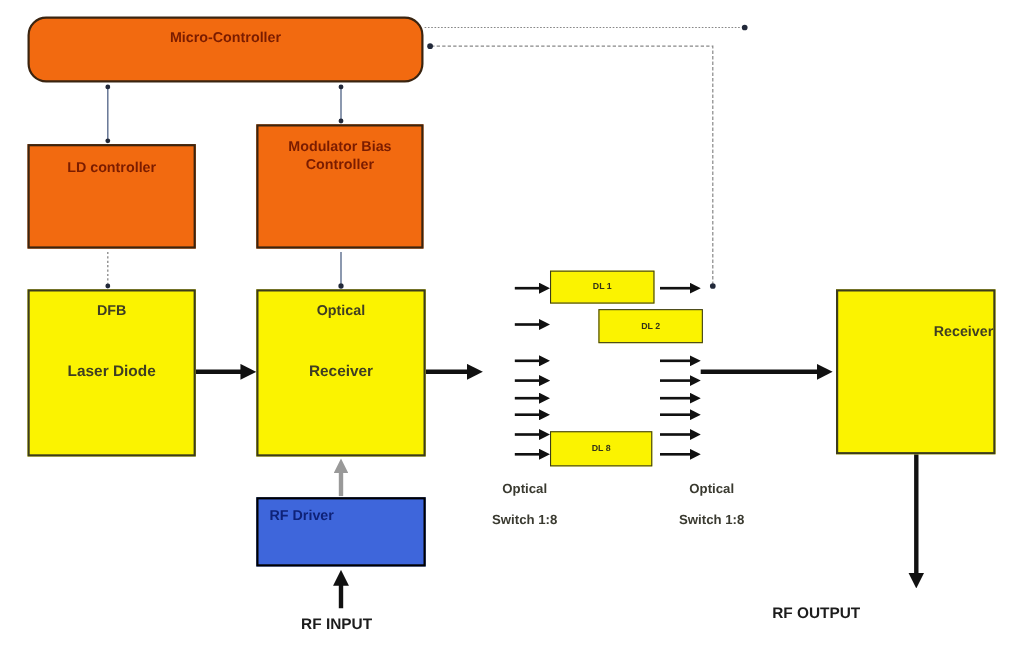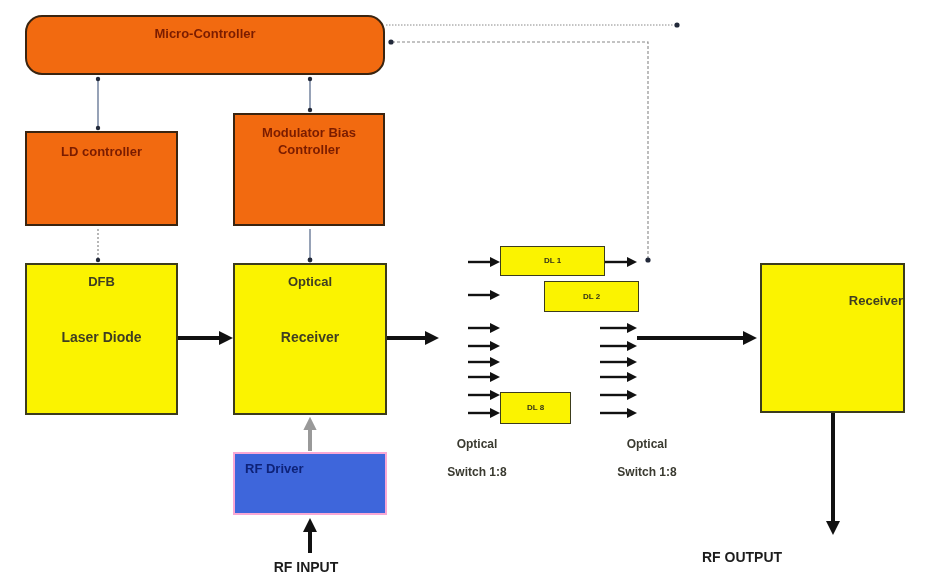--- a/index.html
+++ b/index.html
@@ -9,21 +9,21 @@
   }
   *{box-sizing:border-box; margin:0; padding:0;}
   html,body{background:#ffffff;}
   body{font-family:"Liberation Sans", sans-serif;}
   .stage{position:relative; width:934px; height:587px; background:#ffffff; overflow:hidden;}
   .wires{position:absolute; left:0; top:0; width:934px; height:587px;}
 
   .box{position:absolute; font-weight:bold;}
   .box.orange{background:var(--orange); border:2px solid #3a2410; color:var(--maroon);}
   .box.yellow{background:var(--yellow); border:2px solid #3c3c1c; color:var(--darkolive);padding-left:11px;}
-  .box.blue{background:var(--blue); border:2px solid #f9a8d4; color:var(--navy);}
+  .box.blue{background:var(--blue); border:2px solid #000000; color:var(--navy);}
 
   .box .t-center{position:absolute; left:0; right:0; text-align:center;}
 
   .micro{left:25px; top:15px; width:360px; height:60px; font-size:13px;border-radius:17px;}
   .micro .lbl{top:9px;}
   .ldc{left:25px; top:131px; width:153px; height:95px; font-size:13px;}
   .ldc .lbl{top:11px;}
   .mbc{left:233px; top:113px; width:152px; height:113px; font-size:13px;}
   .mbc .lbl{top:9px; padding:0 14px; line-height:17px;}
   .dfb{left:25px; top:263px; width:153px; height:152px; font-size:13px;}
@@ -31,23 +31,23 @@
   .dfb .mid{top:64px; font-size:14px;}
   .mod{left:233px; top:263px; width:154px; height:152px; font-size:13px;}
   .mod .top{top:9px;}
   .mod .mid{top:64px; font-size:14px;}
   .rfd{left:233px; top:452px; width:154px; height:63px; font-size:13px;}
   .rfd .lbl{position:absolute; left:10px; top:7px; text-align:left;}
   .recv{left:760px; top:263px; width:145px; height:150px; font-size:13px;}
   .recv .lbl{top:28px;text-align:right;}
   .dl{background:var(--yellow); border:1.5px solid #3c3c1c; color:#33331a;
       position:absolute; font-size:8px; font-weight:bold; text-align:center;}
-  .dl1{left:500px; top:246px; width:105px; height:30px; line-height:28px;}
+  .dl1{left:500px; top:246px; width:95px; height:30px; line-height:28px;}
   .dl2{left:500px; top:281px; width:95px; height:31px; line-height:29px;margin-left:44px;}
-  .dl8{left:500px; top:392px; width:71px; height:32px; line-height:30px;}
+  .dl8{left:500px; top:392px; width:93px; height:32px; line-height:30px;}
 
   .flabel{position:absolute; color:#3a3a30; font-weight:bold; font-size:12px; text-align:center;}
   .sw{width:120px; line-height:15px;}
   .sw div{margin-bottom:13px;}
   .sw1{left:417px; top:437px;}
   .sw2{left:587px; top:437px;}
   .rfin{left:246px; top:559px; width:120px; color:#1c1c1c; font-size:14px;}
   .rfout{left:682px; top:549px; width:120px; color:#1c1c1c; font-size:14px;}
 
   .ah-big{fill:var(--black);}

